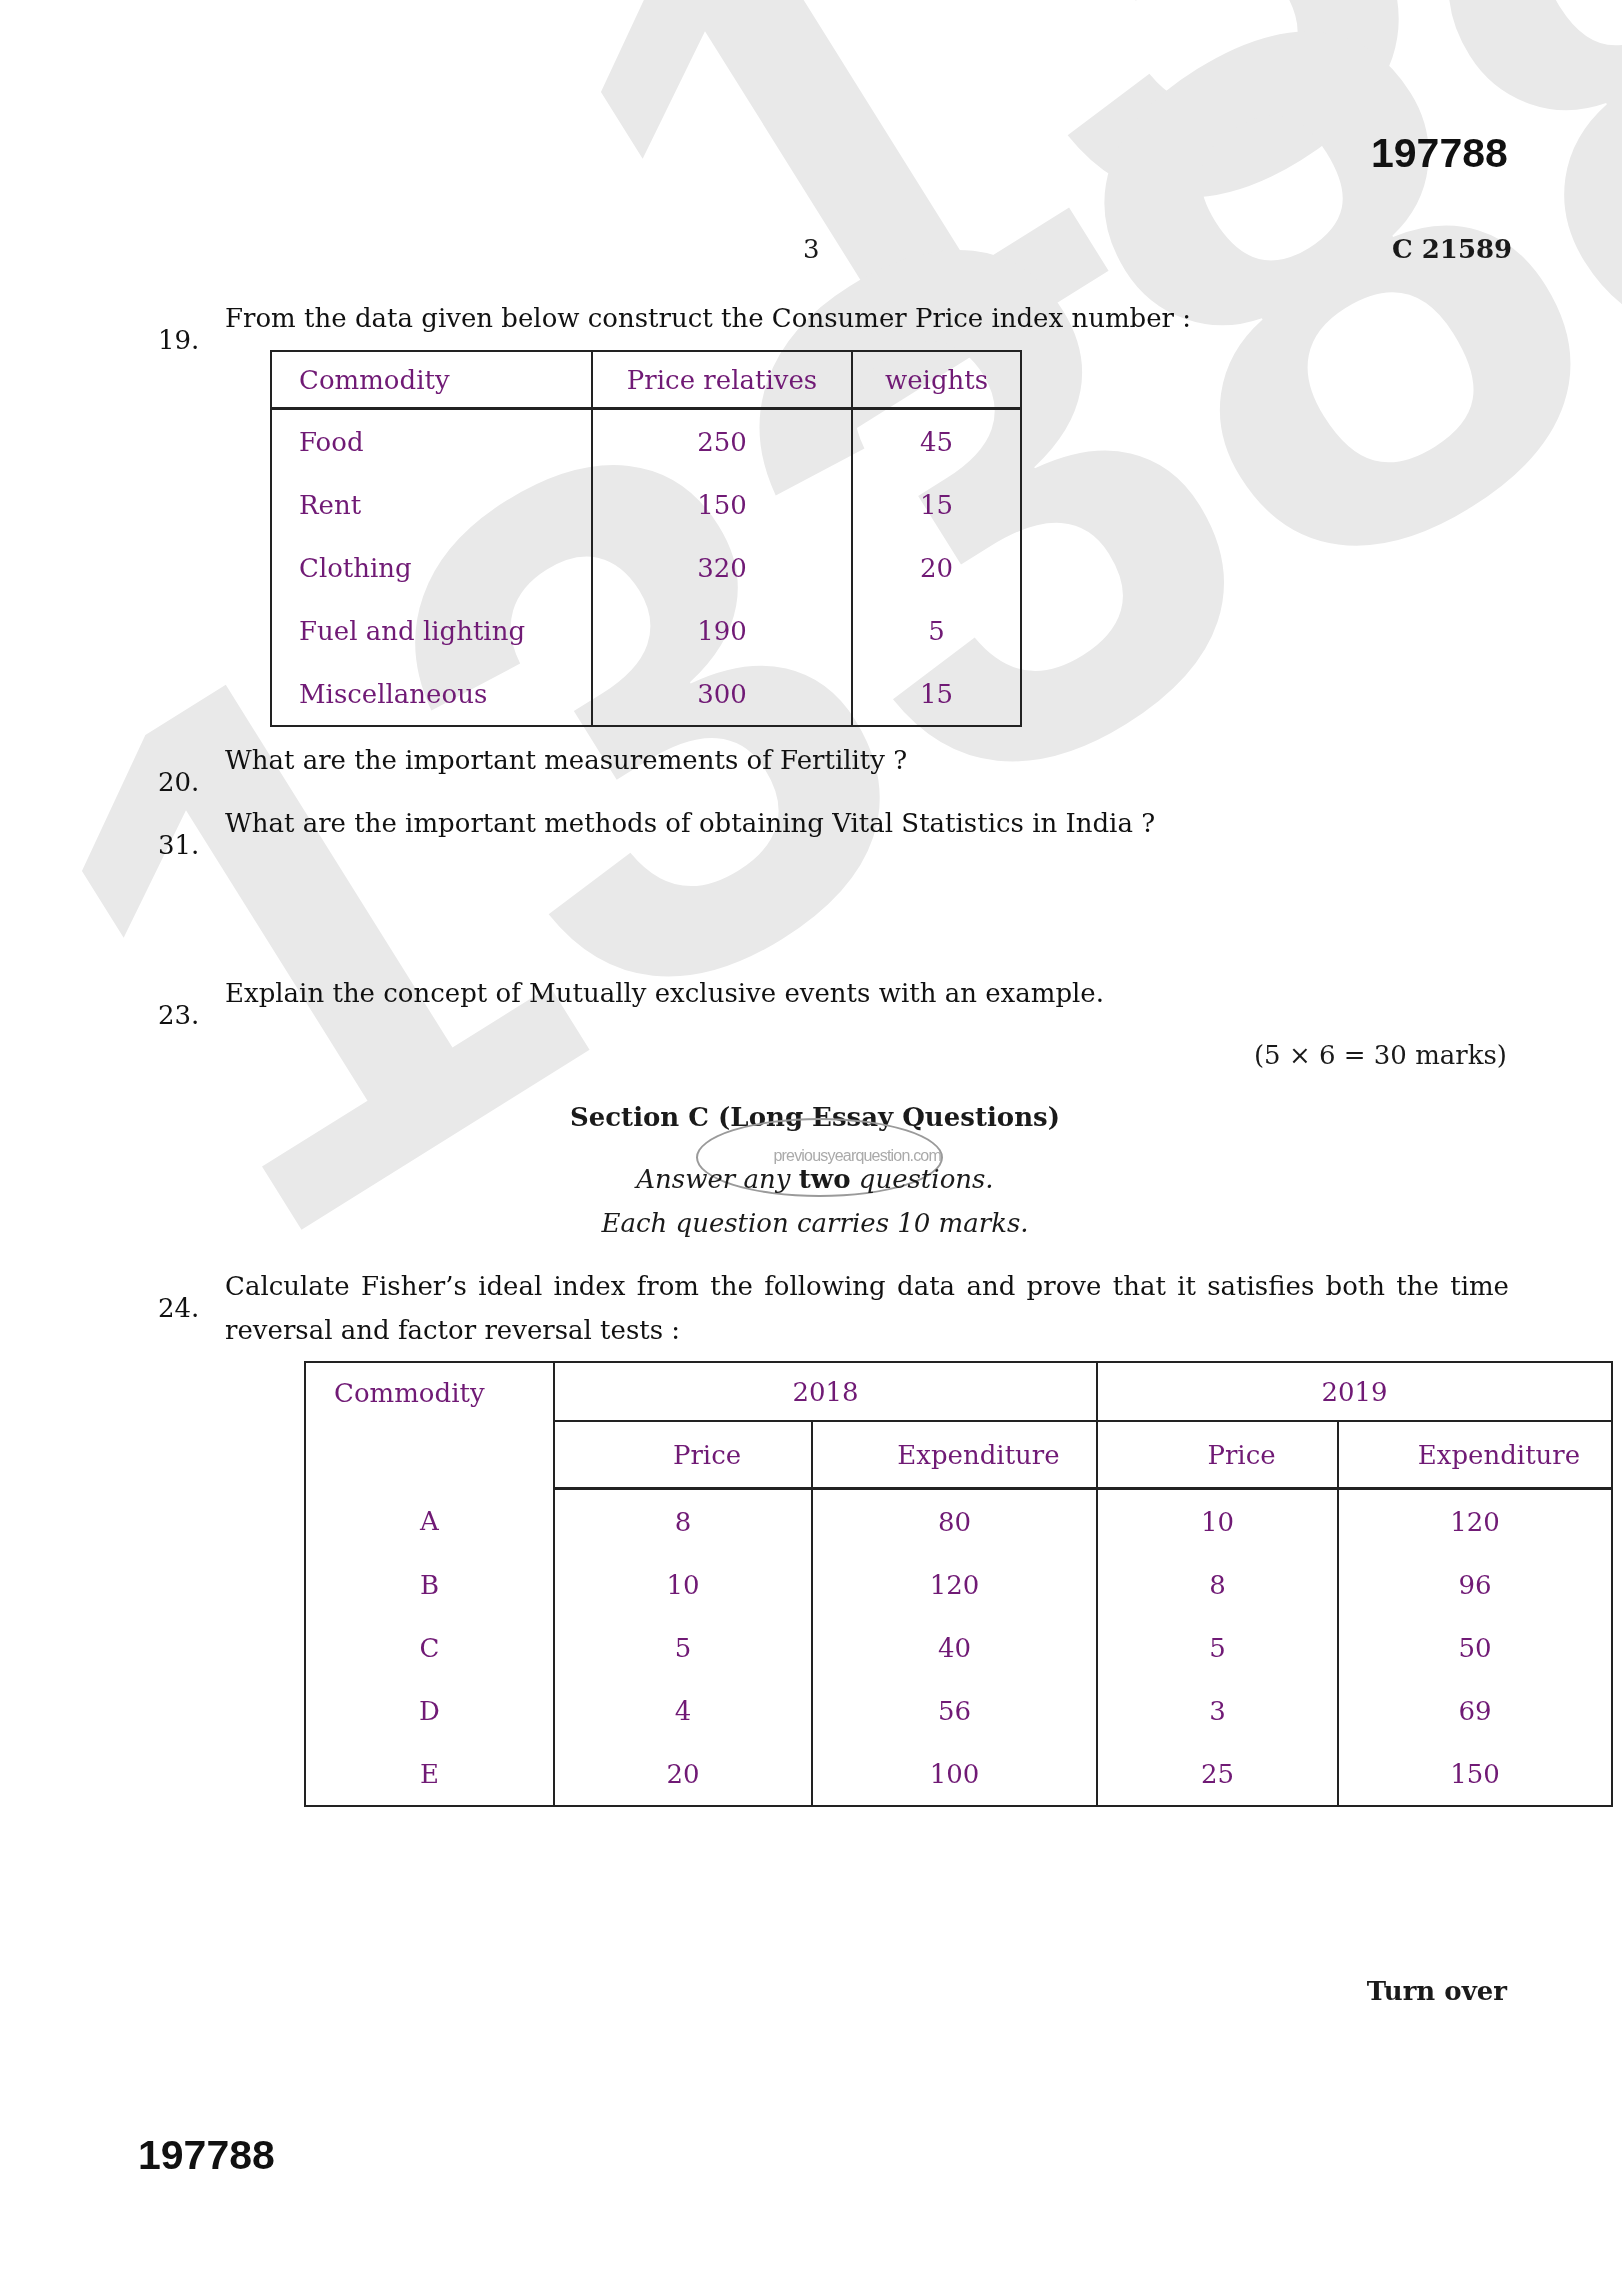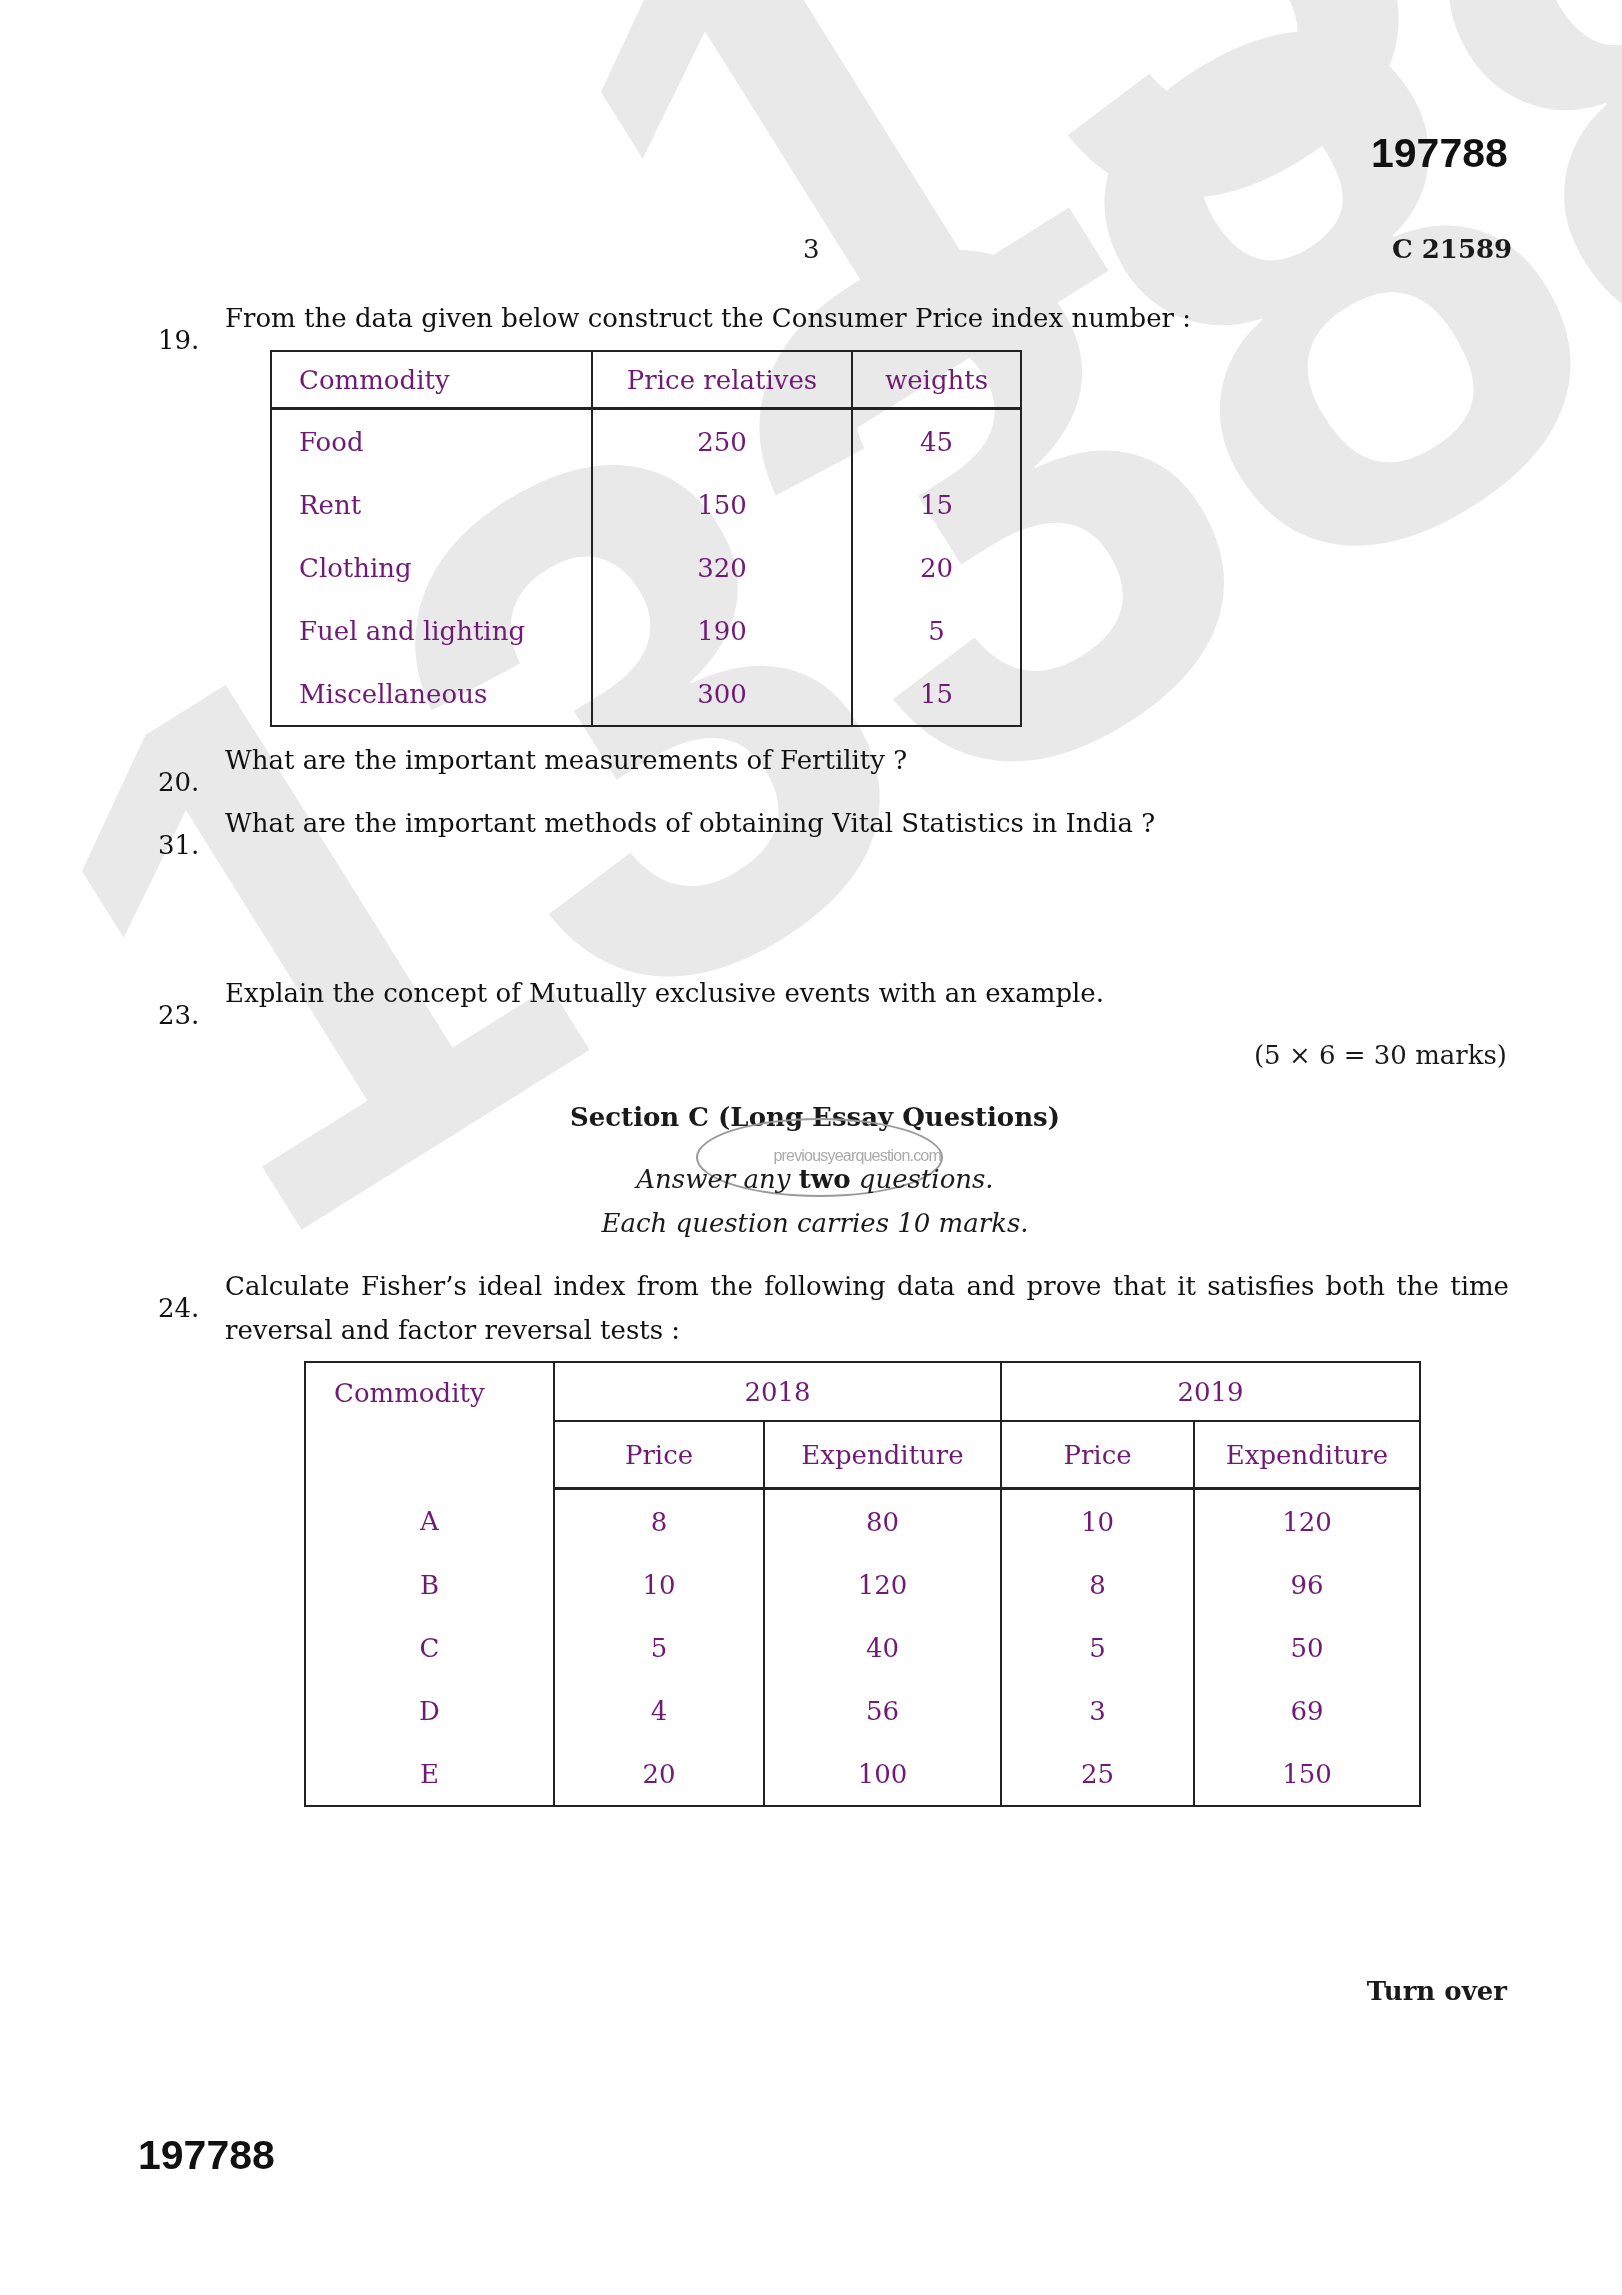--- a/index.html
+++ b/index.html
@@ -25,21 +25,21 @@
     .t1 { position: absolute; left: 270px; top: 350px; border: 2.4px solid #222; }
     .t1 th, .t1 td { border-left: 2.4px solid #222; border-right: 2.4px solid #222; padding: 0; height: 63px; font-weight: normal; }
     .t1 thead th { border-bottom: 3.2px solid #222; height: 55px; }
     .t1 .c1 { width: 292px; text-align: left; padding-left: 27px; }
     .t1 .c2 { width: 258px; text-align: center; }
     .t1 .c3 { width: 167px; text-align: center; }
     .t2 { position: absolute; left: 304px; top: 1361px; border: 2.4px solid #222; }
     .t2 th, .t2 td { border-left: 2.4px solid #222; border-right: 2.4px solid #222; padding: 0; font-weight: normal; text-align: center; }
     .t2 thead tr.r1 th { height: 57px; }
     .t2 thead tr.r1 th.yr { border-bottom: 2.4px solid #222; }
-    .t2 thead tr.r2 th { height: 65px; border-bottom: 3.2px solid #222; }
+    .t2 thead tr.r2 th { height: 65px; border-bottom: 3.2px solid #222; padding-left: 48px; }
     .t2 tbody td { height: 63px; }
     .t2 .cc { width: 219px; text-align: left; padding-left: 28px; vertical-align: top; padding-top: 14.6px; }
     .t2 .cl { text-align: center; padding-left: 0; }
     .t2 .w1 { width: 208px; } .t2 .w2 { width: 235px; } .t2 .w3 { width: 191px; } .t2 .w4 { width: 224px; }
     .center { text-align: center; }
     .it { font-style: italic; }
     .stamp {
       position: absolute; left: 696px; top: 1118px; width: 243px; height: 75px;
       border: 2.4px solid #9a9a9a; border-radius: 50%; color: #aaa;
       font-family: "Liberation Sans", sans-serif; font-size: 16px; text-align: right; line-height: 71px;

